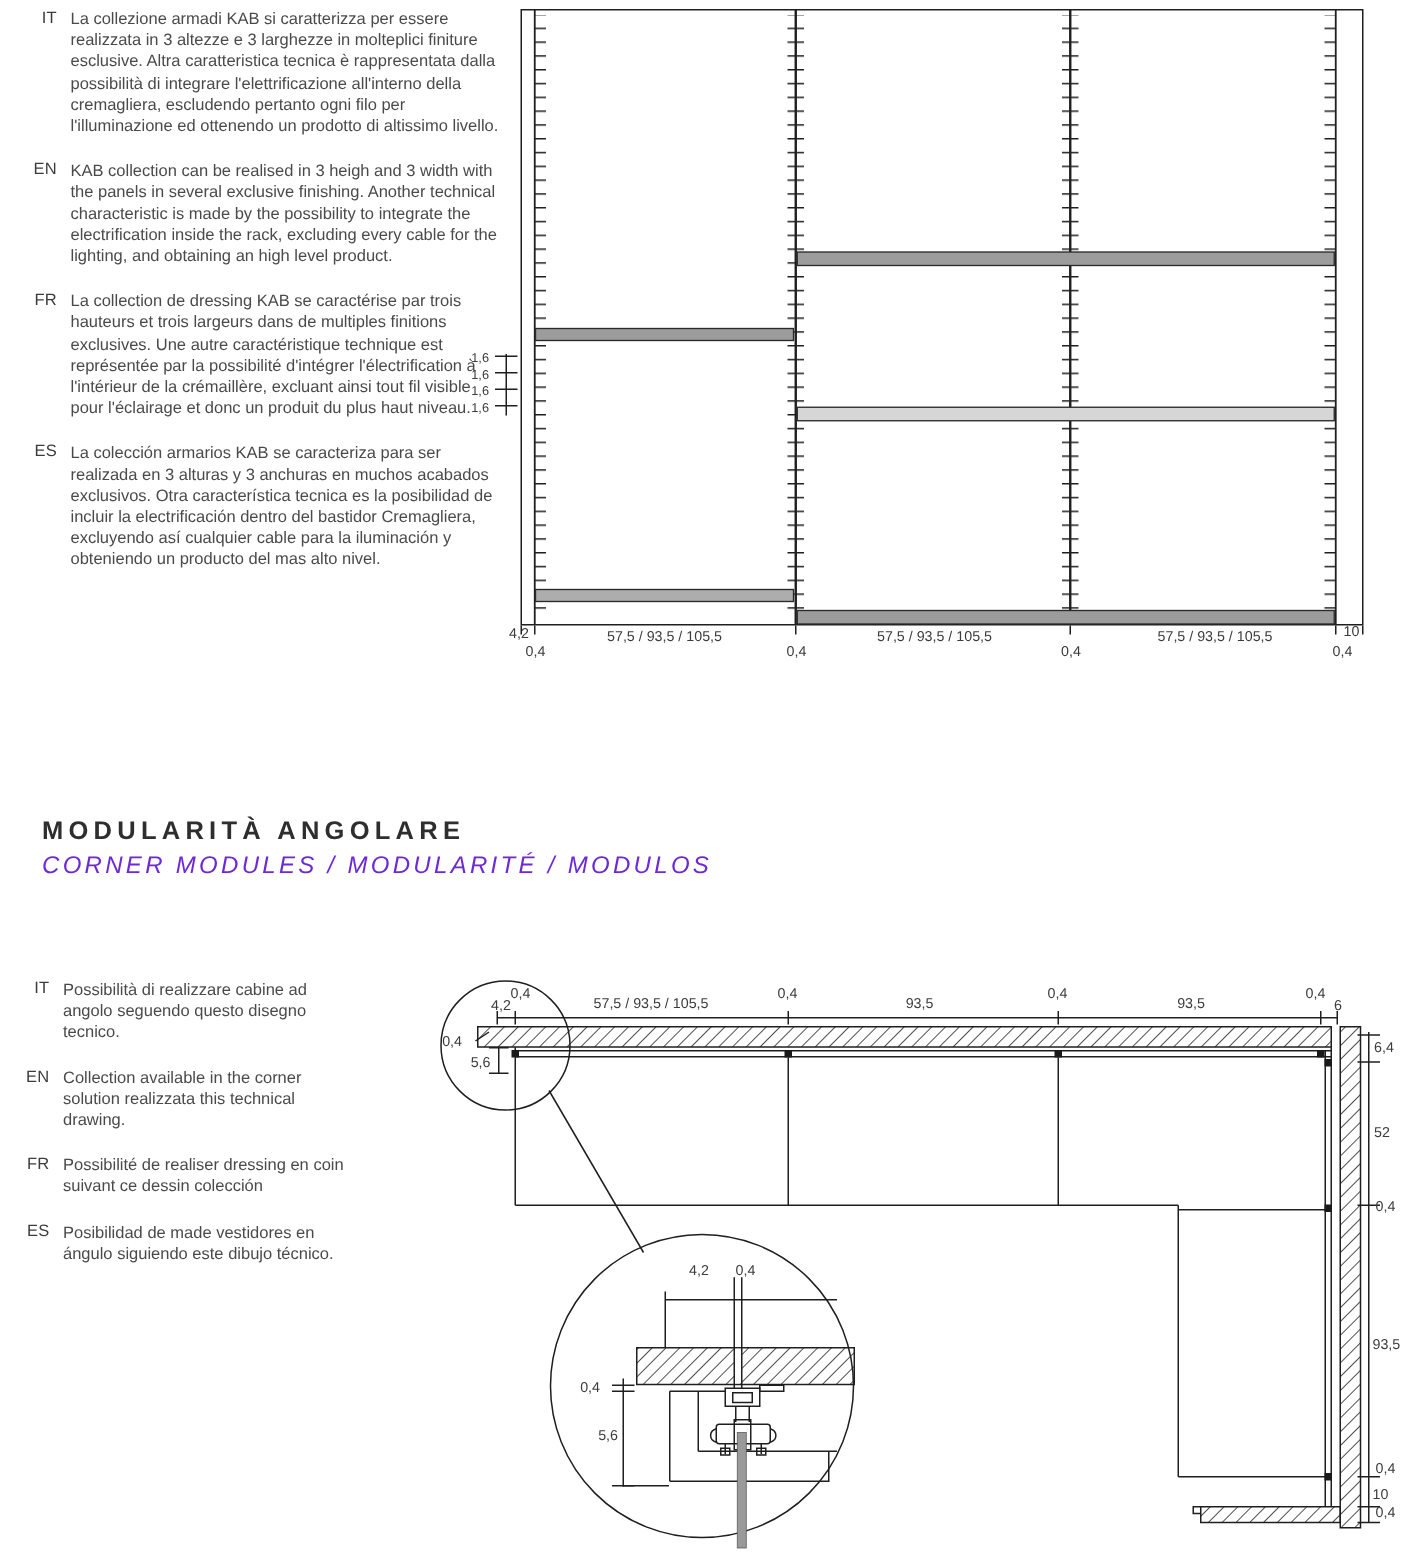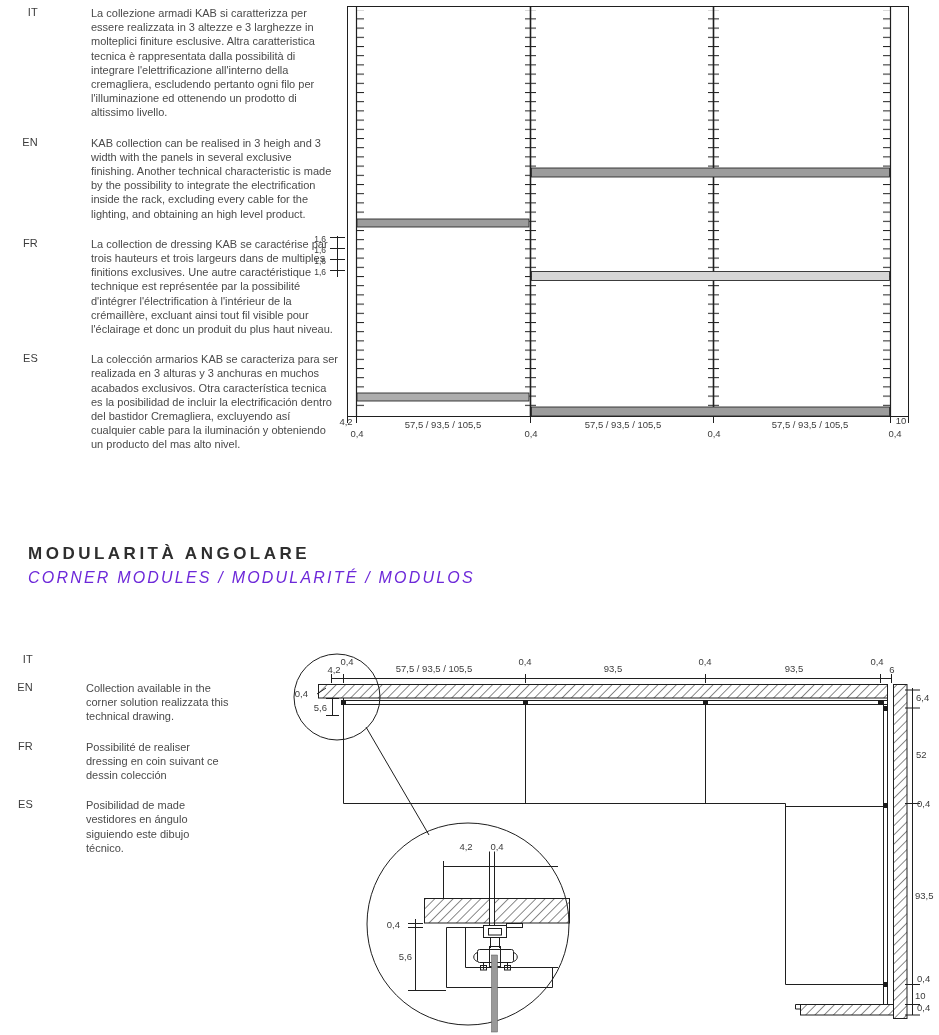--- a/index.html
+++ b/index.html
@@ -1,21 +1,21 @@
 <!DOCTYPE html>
 <html><head>
 <meta charset="utf-8">
 <style>
   html,body{margin:0;padding:0;background:#fff;}
   .page{position:relative;width:939px;height:1035px;background:#fff;overflow:hidden;
         font-family:"Liberation Sans",sans-serif;color:#474747;}
   .lang-block{position:absolute;}
   .lang-block.top{left:13px;top:6px;width:325px;}
   .lang-block.bottom{left:8px;top:653px;width:222px;}
-  .lang-row{display:flex;margin-bottom:16px;gap:44px;}
+  .lang-row{display:flex;margin-bottom:16px;}
   .lang-tag{flex:none;width:25px;text-align:right;margin-right:9px;font-size:11px;
             color:#3c3c3c;letter-spacing:.2px;}
   .lang-text{margin:0;flex:1;font-size:11px;line-height:14.2px;color:#4a4a4a;}
   .heading{position:absolute;left:28px;top:544px;}
   .heading h1{margin:0;font-size:17px;font-weight:bold;letter-spacing:3.5px;color:#2e2e2e;}
   .heading .sub{margin:5px 0 0 0;font-size:16px;font-style:italic;letter-spacing:2.2px;color:#6d28d9;}
   svg{position:absolute;}
   #elevation-svg{left:296px;top:0;}
   #plan-svg{left:280px;top:640px;}
   svg text{font-family:"Liberation Sans",sans-serif;font-size:9.5px;fill:#3c3c3c;stroke:none;}
@@ -113,20 +113,21 @@
   </svg>
 
   <div class="heading">
     <h1>MODULARITÀ ANGOLARE</h1>
     <p class="sub">CORNER MODULES / MODULARITÉ / MODULOS</p>
   </div>
 
   <div class="lang-block bottom">
     <div class="lang-row">
       <span class="lang-tag">IT</span>
+      <p class="lang-text">Possibilità di realizzare cabine ad angolo seguendo questo disegno tecnico.</p>
     </div>
     <div class="lang-row">
       <span class="lang-tag">EN</span>
       <p class="lang-text">Collection available in the corner solution realizzata this technical drawing.</p>
     </div>
     <div class="lang-row">
       <span class="lang-tag">FR</span>
       <p class="lang-text">Possibilité de realiser dressing en coin suivant ce dessin colección</p>
     </div>
     <div class="lang-row">

